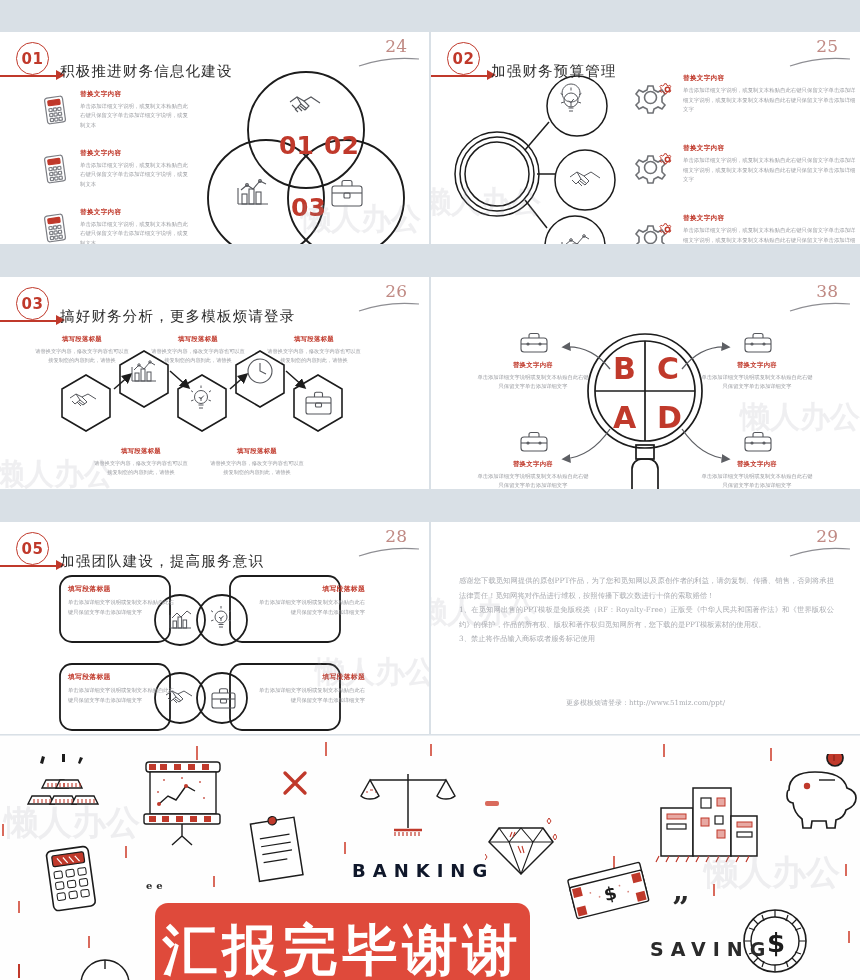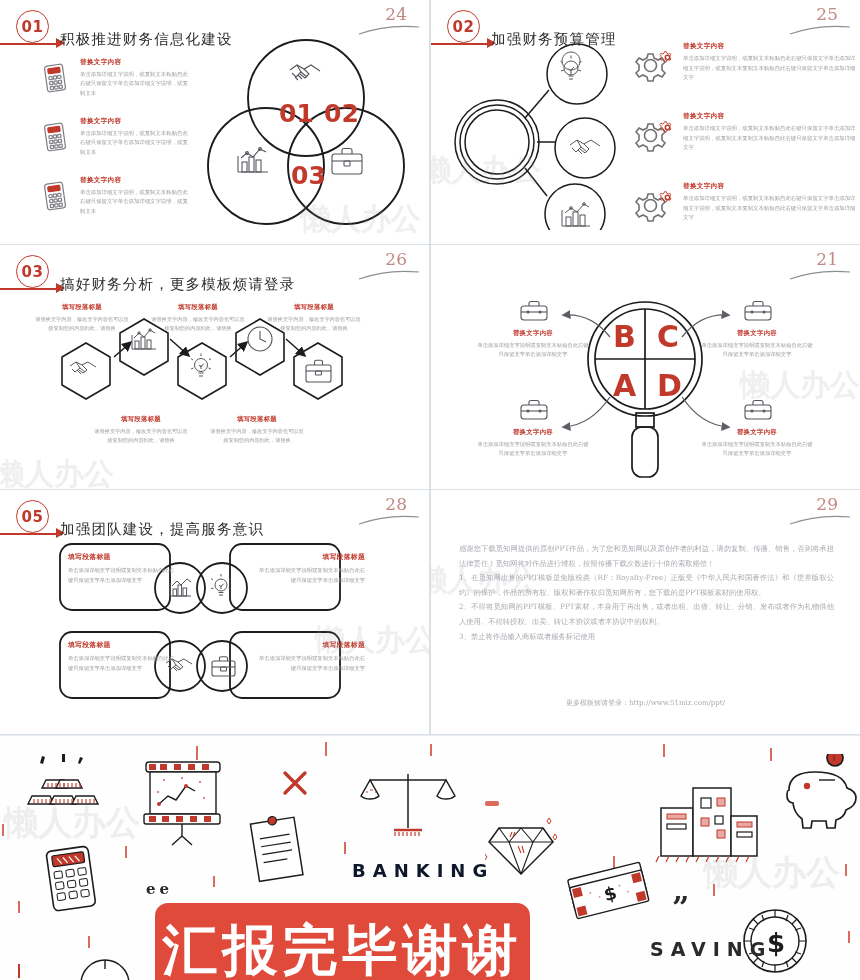--- a/index.html
+++ b/index.html
@@ -17,20 +17,21 @@
     display: grid;
     grid-template-columns: 429px 429px;
     grid-template-rows: 244px 244px 244px;
     gap: 1px 2px;
     background: #d9e0e6;
   }
   .slide {
     position: relative;
     background: #ffffff;
     overflow: hidden;
+    margin-top: 32px;
   }
 
   
   .hdr { position: absolute; left: 0; top: 8px; width: 100%; height: 46px; }
   .num-circle {
     position: absolute; left: 16px; top: 2px;
     width: 33px; height: 33px; border-radius: 50%;
     border: 1.6px solid #c0392b;
     color: #c0392b; font-size: 15px; font-weight: 700;
     display: flex; align-items: center; justify-content: center;
@@ -152,21 +153,21 @@
     letter-spacing: 7px; font-family: "DejaVu Sans", sans-serif;
     z-index: 20;
   }
   .quote-mark {
     position: absolute; left: 672px; top: 890px;
     font-size: 30px; color: #2a2a2a; font-weight: 700;
     font-family: "DejaVu Serif", serif; z-index: 20;
   }
   .ee {
     position: absolute; left: 146px; top: 880px;
-    font-size: 15px; color: #2a2a2a; font-weight: 700;
+    font-size: 10px; color: #2a2a2a; font-weight: 700;
     letter-spacing: 4px; font-family: "DejaVu Serif", serif; z-index: 20;
   }
   .tick { position: absolute; width: 1.6px; background: #d96a5c; }
 
   
   .wm {
     position: absolute; color: rgba(160,160,170,.17);
     font-size: 30px; font-weight: 700; pointer-events: none;
     font-family: "DejaVu Serif", serif;
   }
@@ -475,21 +476,21 @@
         <div class="hb">请替换文字内容，修改文字内容也可以直接复制您的内容到此，请替换</div>
       </div>
       <div class="hexcap" style="left:208px;top:170px;">
         <div class="hh rt">填写段落标题</div>
         <div class="hb">请替换文字内容，修改文字内容也可以直接复制您的内容到此，请替换</div>
       </div>
       <div class="wm" style="left:-6px;bottom:-6px;">懒人办公</div>
     </div>
 
     <div class="slide">
-      <div class="pagenum">21</div>
+      <div class="pagenum">38</div>
       <svg class="pageswoosh" width="64" height="14">
         <path d="M2 12 Q 30 2 62 5" stroke="#8e8e93" stroke-width="1.2" fill="none"></path>
       </svg>
 
       <svg class="s4-mag" width="152" height="190" viewBox="0 0 152 190">
         <g fill="none" stroke="#1c1c1c" stroke-width="1.7">
           <circle cx="76" cy="68" r="57"></circle>
           <circle cx="76" cy="68" r="50"></circle>
           <line x1="76" y1="18" x2="76" y2="118"></line>
           <line x1="26" y1="68" x2="126" y2="68"></line>
@@ -643,21 +644,20 @@
     </div>
 
     <div class="slide">
       <div class="pagenum">29</div>
       <svg class="pageswoosh" width="64" height="14">
         <path d="M2 12 Q 30 2 62 5" stroke="#8e8e93" stroke-width="1.2" fill="none"></path>
       </svg>
       <div class="cp-body">
         <p>感谢您下载觅知网提供的原创PPT作品，为了您和觅知网以及原创作者的利益，请勿复制、传播、销售，否则将承担法律责任！觅知网将对作品进行维权，按照传播下载次数进行十倍的索取赔偿！</p>
         <p>1、在觅知网出售的PPT模板是免版税类（RF：Royalty-Free）正版受《中华人民共和国著作法》和《世界版权公约》的保护，作品的所有权、版权和著作权归觅知网所有，您下载的是PPT模板素材的使用权。</p>
-        <p>2、不得将觅知网的PPT模板、PPT素材，本身用于再出售，或者出租、出借、转让、分销、发布或者作为礼物供他人使用。不得转授权、出卖、转让本协议或者本协议中的权利。</p>
         <p>3、禁止将作品输入商标或者服务标记使用</p>
       </div>
       <div class="cp-foot">更多模板烦请登录：http://www.51miz.com/ppt/</div>
       <div class="wm" style="left:-14px;top:70px;">懒人办公</div>
     </div>
 
   </div>
 
   <div class="banner">
 

